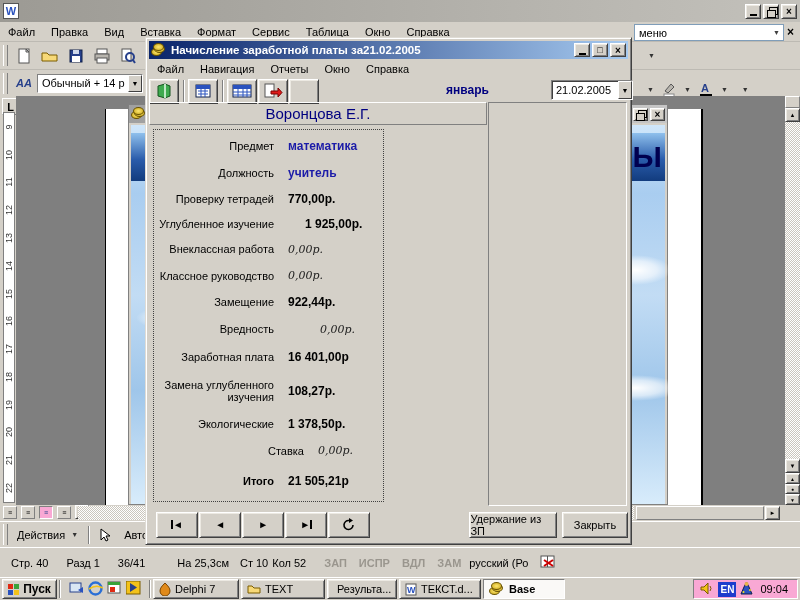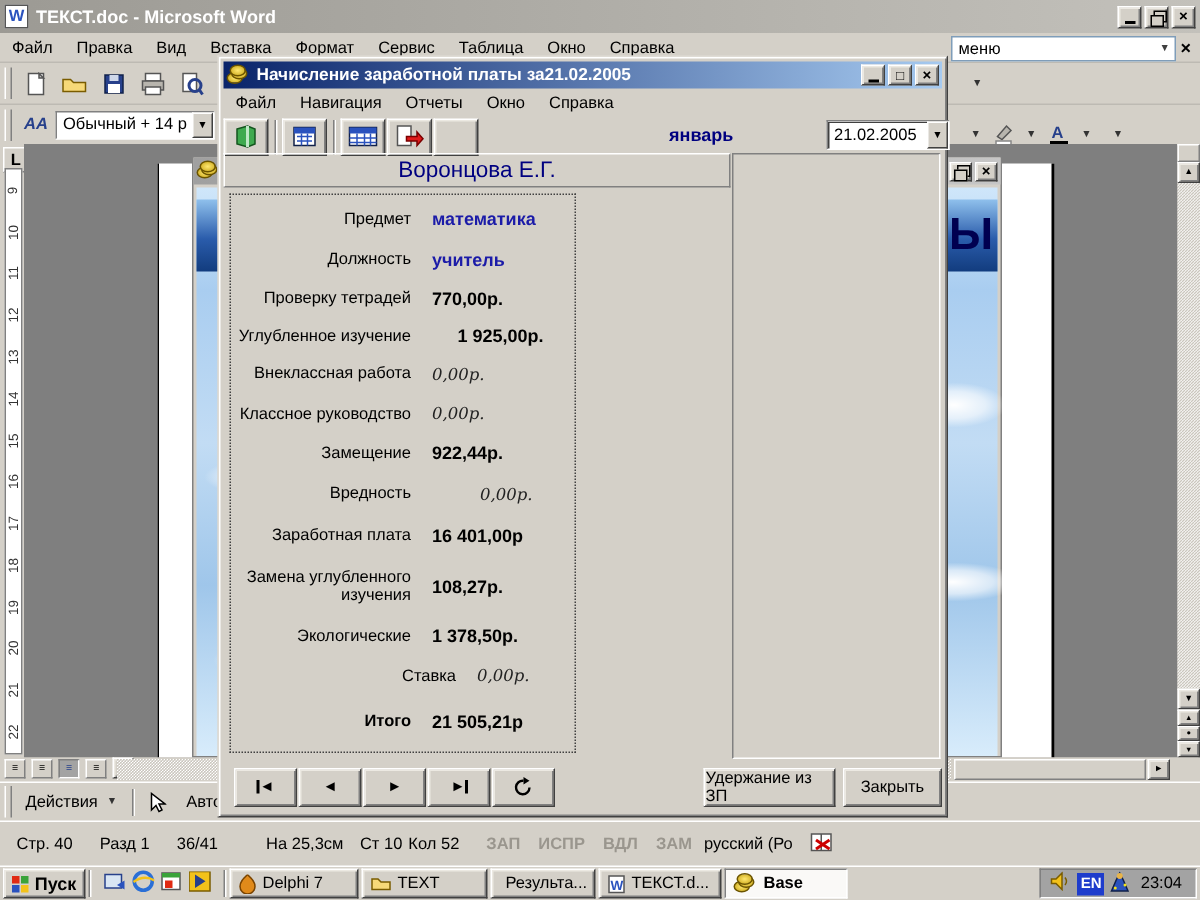--- a/index.html
+++ b/index.html
@@ -3,21 +3,21 @@
 <meta charset="utf-8">
 <style>
   * { box-sizing: border-box; margin:0; padding:0; }
   html,body { width:800px;height:600px; }
   body { font-family:"Liberation Sans",sans-serif; font-size:11px; color:#000; }
   .screen { position:relative; width:800px; height:600px; background:#d4d0c8; overflow:hidden; }
 
   
   .raised  { background:#d4d0c8; border:1px solid; border-color:#fff #404040 #404040 #fff; box-shadow:inset 1px 1px 0 #ece9e2, inset -1px -1px 0 #808080; }
   .raisedthin { background:#d4d0c8; border:1px solid; border-color:#fff #808080 #808080 #fff; }
-  .sunken  { background:#a3a3a3; border:1px solid; border-color:#808080 #fff #fff #808080; }
+  .sunken  { background:#f9a8d4; border:1px solid; border-color:#808080 #fff #fff #808080; }
   .abs { position:absolute; }
 
   
   .word-titlebar { left:0; top:0; width:800px; height:22px; background:linear-gradient(90deg,#9c9a94,#c3c1bb); display:flex; align-items:center; padding:0 3px; color:#fff; font-weight:bold; font-size:12px; }
   .word-doc-icon { width:16px;height:16px; background:#fff; border:1px solid #555; display:flex;align-items:center;justify-content:center; color:#2a52be; font-weight:bold; font-size:11px; margin-right:5px; }
   .cap-btn { width:16px; height:15px; margin-left:2px; display:flex; align-items:center; justify-content:center; font-size:10px; font-weight:bold; color:#000; }
   .min-glyph { display:block; width:7px; height:2px; background:#000; margin-top:8px; }
   .restore-glyph { position:relative; width:9px; height:9px; }
   .restore-glyph::before { content:""; position:absolute; left:2px; top:0; width:7px; height:6px; border:1px solid #000; }
   .restore-glyph::after  { content:""; position:absolute; left:0; top:3px; width:7px; height:6px; border:1px solid #000; background:#d4d0c8; }
@@ -111,21 +111,20 @@
   .coin-icon i { position:absolute; width:11px; height:8px; border-radius:50%; background:radial-gradient(#ffe871,#c8a415); border:1px solid #6b5400; }
   .sep-v { width:2px; height:18px; border-left:1px solid #808080; border-right:1px solid #fff; margin:0 2px; }
 </style>
 </head>
 <body>
 
 <div class="screen">
 
   <div class="abs word-titlebar">
     <span class="word-doc-icon">W</span>
-    <span>ТЕКСТ.doc - Microsoft Word</span>
     <span style="margin-left:auto;display:flex;">
       <span class="cap-btn raised">
           <i class="min-glyph"></i>
         </span>
       <span class="cap-btn raised">
           <i class="restore-glyph"></i>
         </span>
       <span class="cap-btn raised">×</span>
     </span>
   </div>
@@ -579,17 +578,17 @@
       </span>
       <span class="lang-badge">EN</span>
       <span>
         <svg width="13" height="14">
             <path d="M6.5 1 L9 6 L12 13 L1 13 L4 6 Z" fill="#2a52be" stroke="#10204a"></path>
             <circle cx="6.5" cy="3" r="2" fill="#e8b44a"></circle>
             <circle cx="10" cy="9" r="1" fill="#f3e21a"></circle>
             <circle cx="3.5" cy="11" r="1" fill="#f3e21a"></circle>
           </svg>
       </span>
-      <span class="clock">23:04</span>
+      <span class="clock">09:04</span>
     </span>
   </div>
 
 </div>
 
 </body></html>

